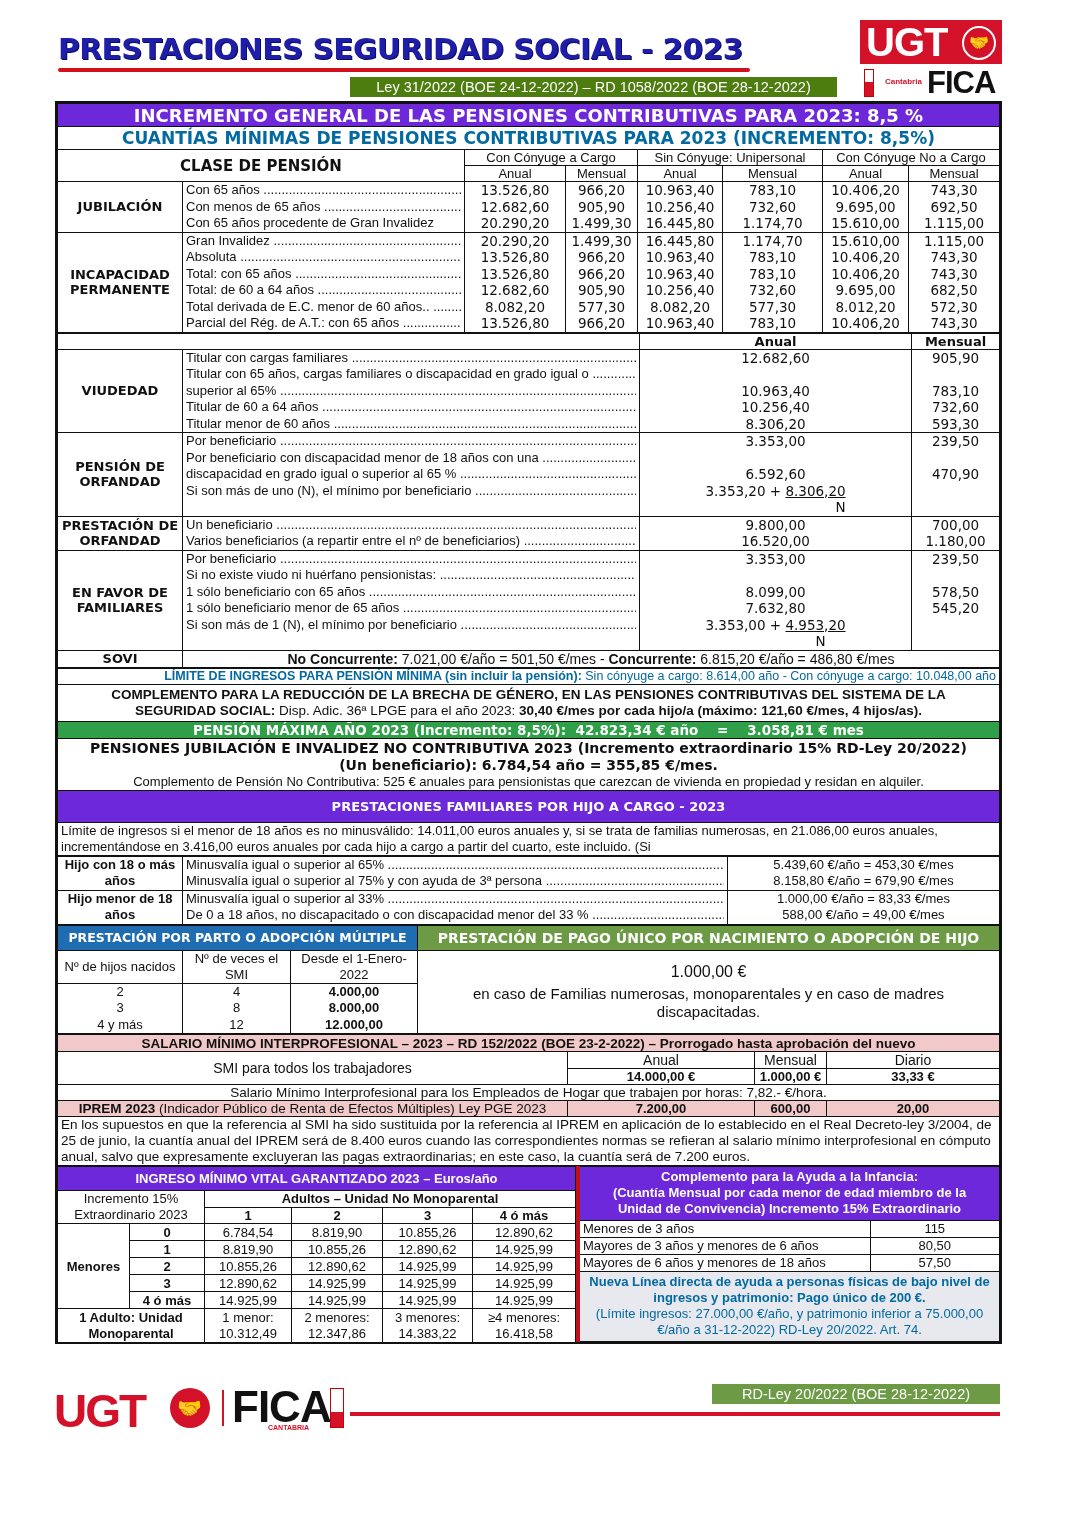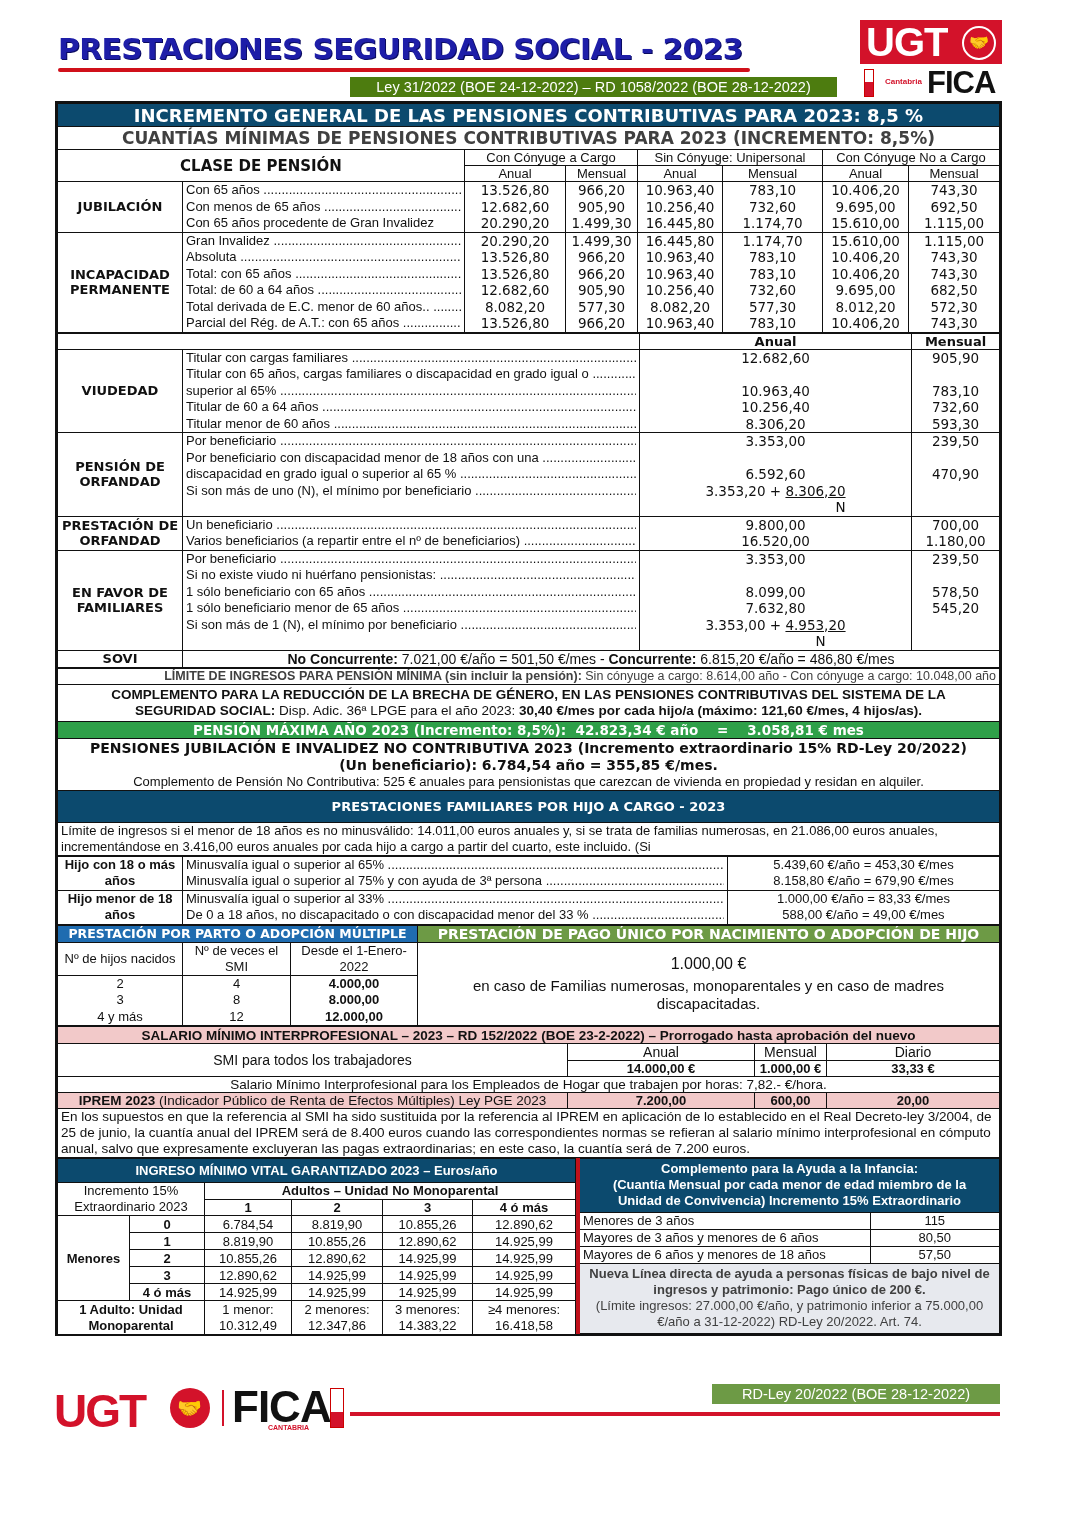--- a/index.html
+++ b/index.html
@@ -12,33 +12,33 @@
   .ugt-text{left:6px;top:0px;font-family:"Liberation Sans",sans-serif;font-weight:900;font-size:40px;line-height:44px;letter-spacing:-1px;}
   .ugt-hand{right:6px;top:6px;width:30px;height:30px;border:2px solid #fff;border-radius:50%;color:#fff;font-size:16px;line-height:30px;text-align:center;}
   .fica-bar{left:864px;top:69px;width:8px;height:26px;border:1px solid #c00;background:linear-gradient(#fff 45%,#d3122a 45%);}
   .fica-cantabria{left:885px;top:77px;font-size:8px;color:#d3122a;font-weight:bold;}
   .fica-text{left:927px;top:65px;font-weight:900;font-size:31px;color:#111;letter-spacing:-1px;}
 
   .frame{left:55px;top:101px;width:947px;border:2px solid #111;box-sizing:border-box;}
   table{border-collapse:collapse;width:100%;table-layout:fixed;}
   td,th{border:1px solid #111;padding:0 3px;vertical-align:middle;overflow:hidden;white-space:nowrap;}
   .band{text-align:center;font-weight:bold;}
-  .red{background:#0c4a6e;color:#fff;}
+  .red{background:#6d28d9;color:#fff;}
   .green{background:#2fa049;color:#fff;}
   .pink{background:#f2c9c9;}
   .blue{background:#1f6cb0;color:#fff;}
   .olive{background:#6d9a45;color:#fff;}
   .grey{background:#e7e9ee;}
   .num{text-align:center;font-family:"DejaVu Sans",sans-serif;font-size:13.5px;}
   .cond{font-family:"Liberation Sans",sans-serif;font-size:13px;}
   .label{text-align:center;font-weight:bold;font-family:"DejaVu Sans",sans-serif;font-size:13px;white-space:normal;}
   .lines div{line-height:16.5px;height:16.5px;}
   .dots{overflow:hidden;}
   .dots:after{content:" ....................................................................................................................................................";}
-  .navy{color:#404040;}
+  .navy{color:#0369a1;}
   .wrap{white-space:normal;}
   .footer-ugt{left:54px;top:1384px;font-weight:900;font-size:46px;color:#d3122a;letter-spacing:-2px;}
   .footer-hand{left:170px;top:1388px;width:40px;height:40px;border-radius:50%;background:#d3122a;color:#fff;font-size:20px;line-height:40px;text-align:center;}
   .footer-sep{left:222px;top:1390px;width:2px;height:36px;background:#d3122a;}
   .footer-fica{left:232px;top:1382px;font-weight:900;font-size:44px;color:#111;letter-spacing:-1px;}
   .footer-cant{left:268px;top:1424px;font-size:7px;color:#d3122a;font-weight:bold;}
   .footer-bar{left:330px;top:1388px;width:12px;height:38px;border:1px solid #c00;background:linear-gradient(#fff 60%,#d3122a 60%);}
   .footer-line{left:350px;top:1412px;width:650px;height:4px;background:#d3122a;}
   .footer-law{left:712px;top:1384px;width:288px;height:20px;background:#6d9a45;color:#fff;font-size:14.5px;text-align:center;line-height:20px;}
   .ul{text-decoration:underline;}
@@ -374,21 +374,21 @@
     </table>
 
   <table>
     <colgroup>
         <col style="width:125px">
         <col style="width:108px">
         <col style="width:127px">
         <col>
       </colgroup>
     <tbody>
-        <tr style="height:17px;">
+        <tr style="height:25px;">
       <td colspan="3" class="band blue" style="font-family:'DejaVu Sans',sans-serif;font-size:12.5px;">PRESTACIÓN POR PARTO O ADOPCIÓN MÚLTIPLE</td>
       <td class="band olive" style="font-family:'DejaVu Sans',sans-serif;font-size:14px;">PRESTACIÓN DE PAGO ÚNICO POR NACIMIENTO O ADOPCIÓN DE HIJO</td>
     </tr>
     <tr>
       <td class="cond wrap" style="text-align:center;line-height:16px;">Nº de hijos nacidos</td>
       <td class="cond wrap" style="text-align:center;line-height:16px;">Nº de veces el SMI</td>
       <td class="cond wrap" style="text-align:center;line-height:16px;">Desde el 1-Enero-2022</td>
       <td rowspan="2" class="cond wrap" style="text-align:center;font-size:15px;line-height:18px;padding:0 40px;">
         <div style="font-size:16px;margin-bottom:4px;">1.000,00 €</div>
         <div>en caso de Familias numerosas, monoparentales y en caso de madres discapacitadas.</div>

